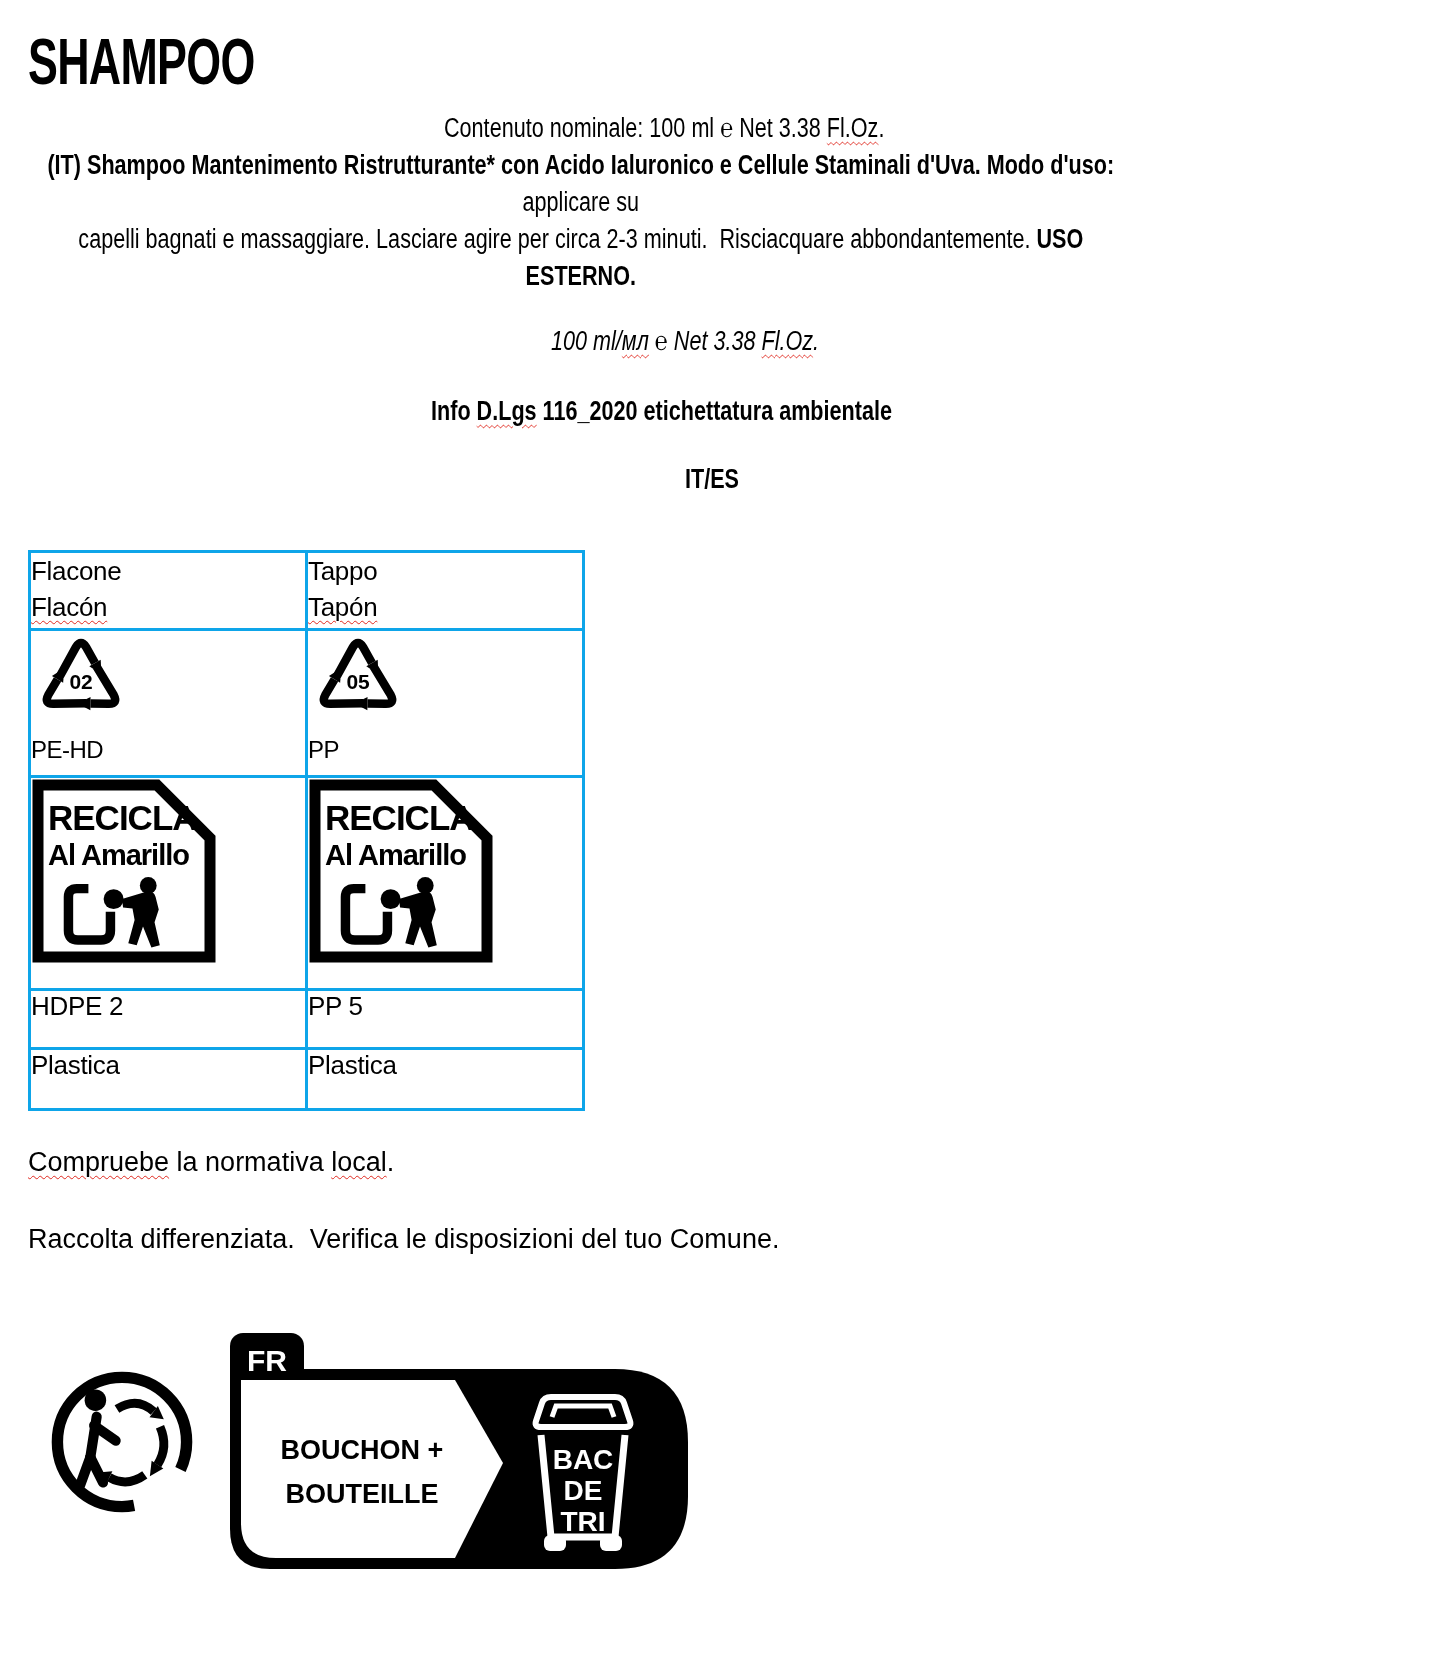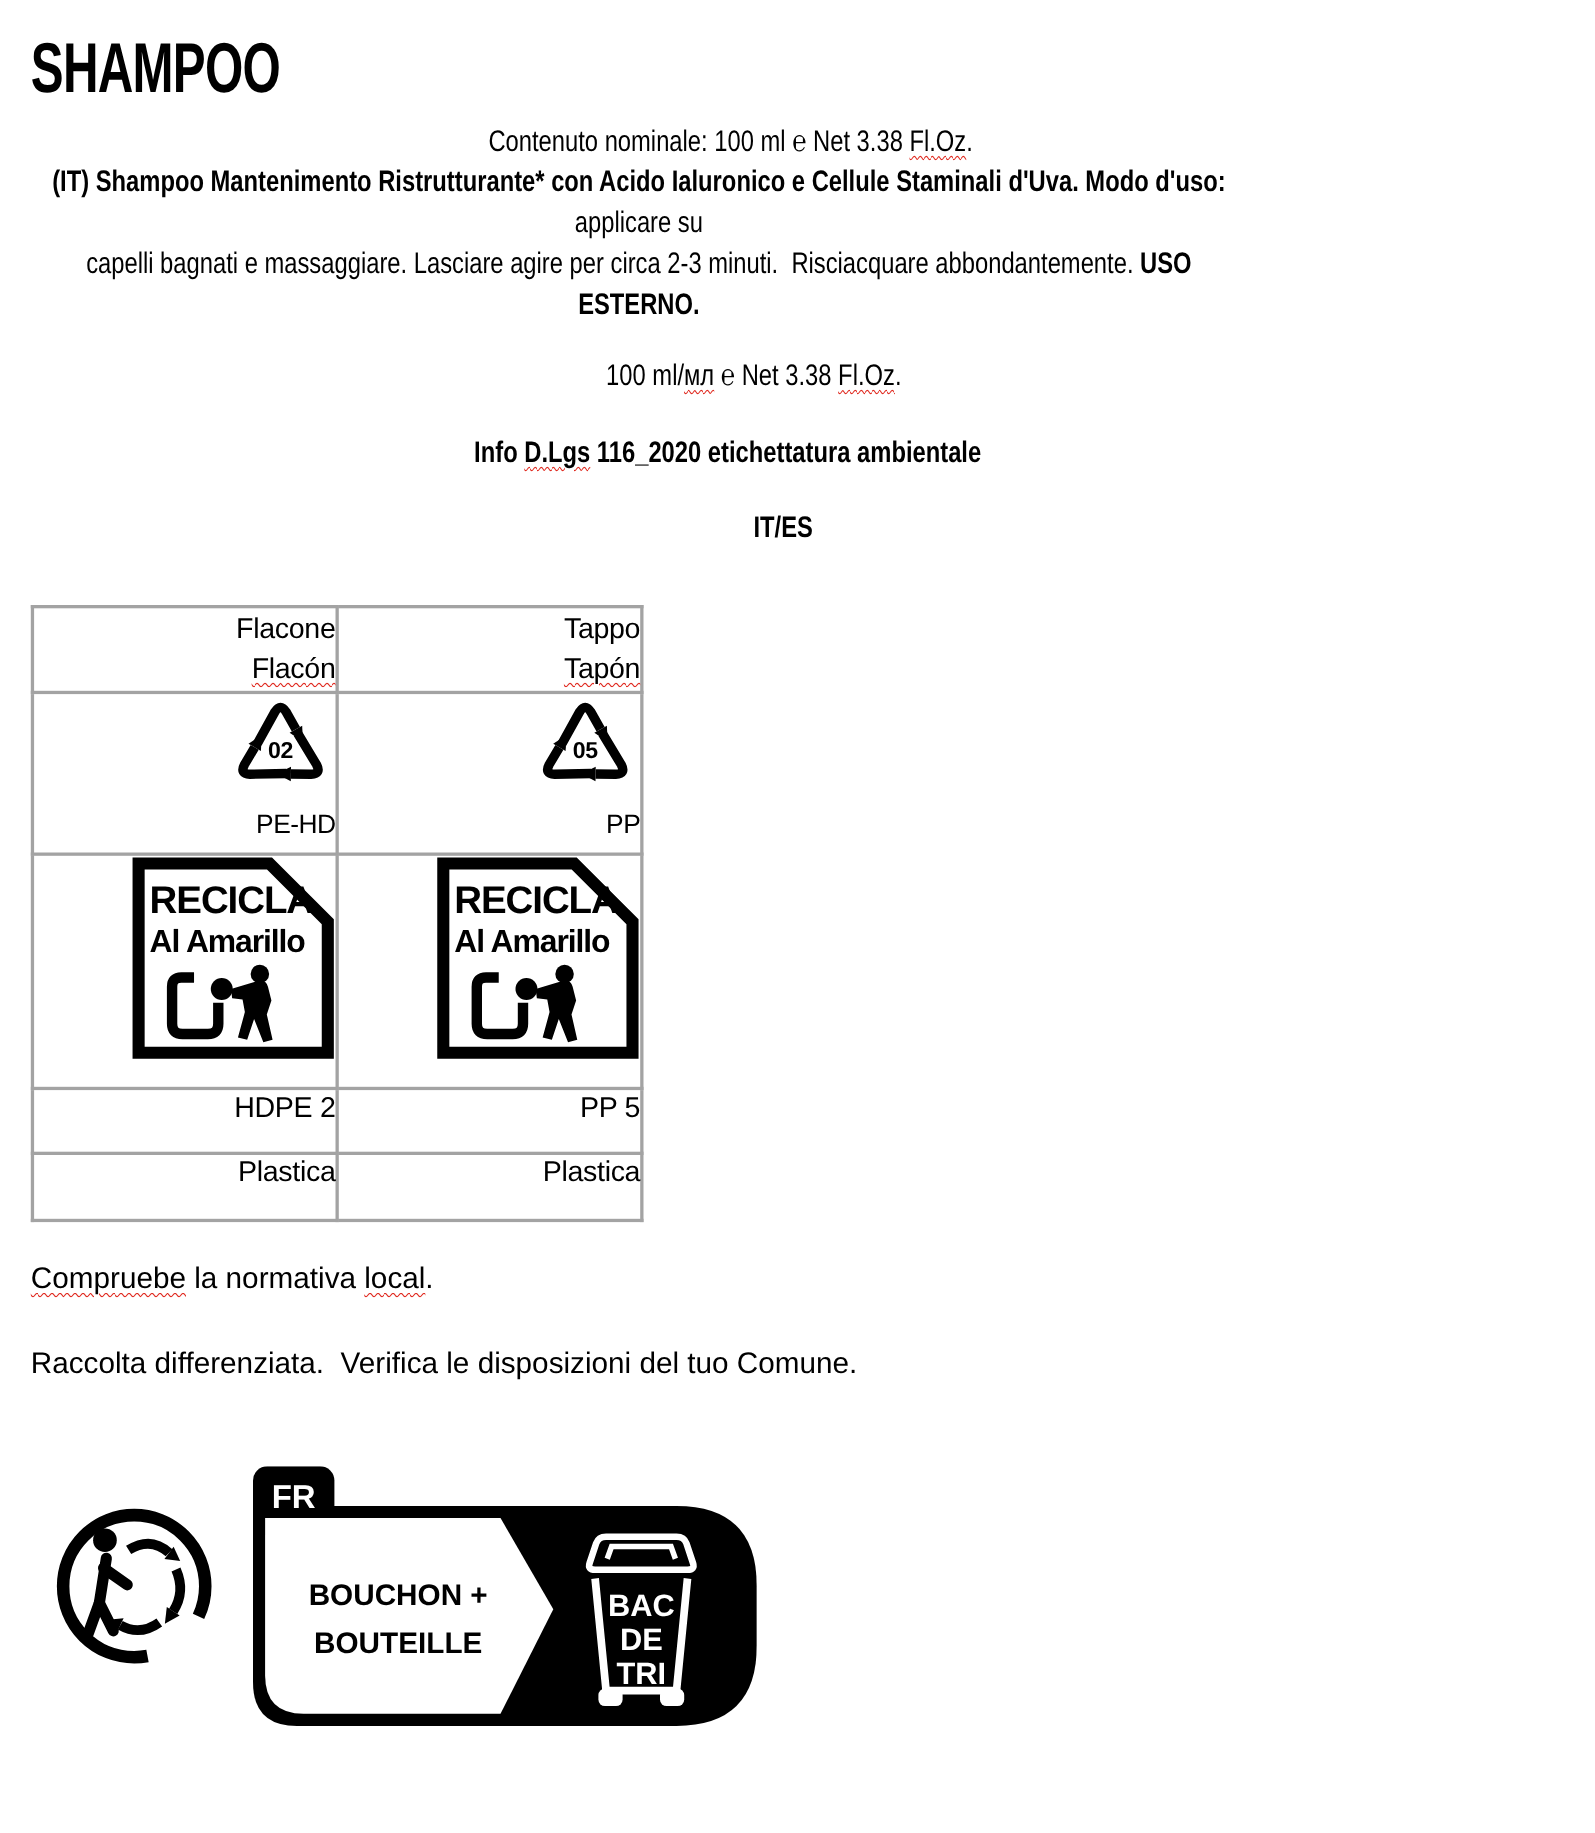--- a/index.html
+++ b/index.html
@@ -17,32 +17,32 @@
     display:inline-block; transform:scaleX(0.70); transform-origin:0 0;
     letter-spacing:-1px; white-space:pre;
   }
   .line { font-size:27px; line-height:37px; min-height:37px; white-space:pre-wrap;text-align:center; }
   .cond { display:inline-block; transform:scaleX(0.80); transform-origin:0 50%; white-space:pre-wrap; }
   .b { font-weight:700; }
   .sp {
     text-decoration-line:underline; text-decoration-style:wavy;
     text-decoration-color:#e02a20; text-decoration-thickness:1px; text-underline-offset:4px;
   }
-  .mt-volume { margin-top:28px; }
+  .mt-volume { margin-top:28px;font-style:italic; }
   .mt-info   { margin-top:33px; }
   .mt-lang   { margin-top:31px; }
 
   
   table.mat {
     border-collapse:collapse; table-layout:fixed; margin-top:52px;
     font-size:26px; letter-spacing:-0.3px;
   }
   table.mat td {
-    border:3px solid #a3a3a3; width:277px; padding:0;
-    text-align:right; vertical-align:top;
+    border:3px solid #0ea5e9; width:277px; padding:0;
+    text-align:left; vertical-align:top;
   }
   .r-head td   { height:78px;  padding-top:4px;  padding-right:58px; line-height:36px; }
   .r-resin td  { height:147px; padding-top:6px;  padding-right:58px; }
   .r-badge td  { height:213px; padding-top:8px; }
   .r-code td   { height:59px;  padding-top:10px; }
   .r-mat td    { height:61px;  padding-top:10px; }
   .resin-label { font-weight:400; font-size:24px; letter-spacing:-0.5px; margin-top:-2px; }
   svg text { font-family:"Liberation Sans","DejaVu Sans",sans-serif; }
 
   

